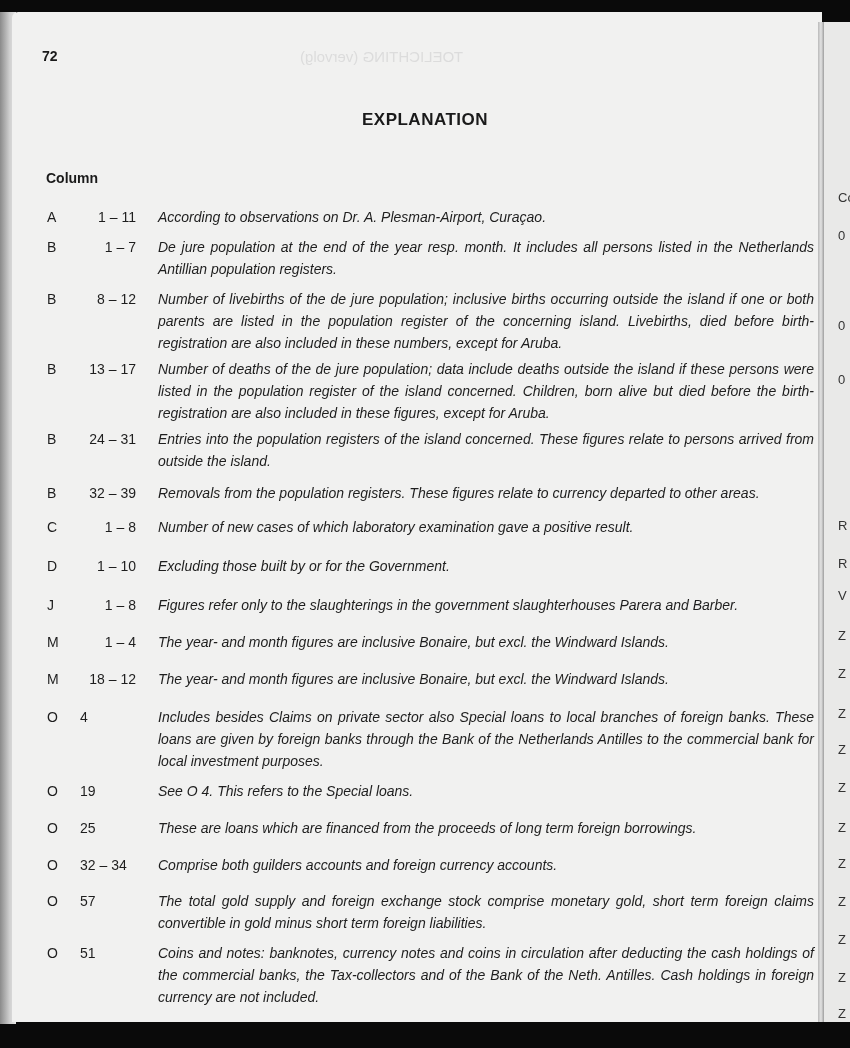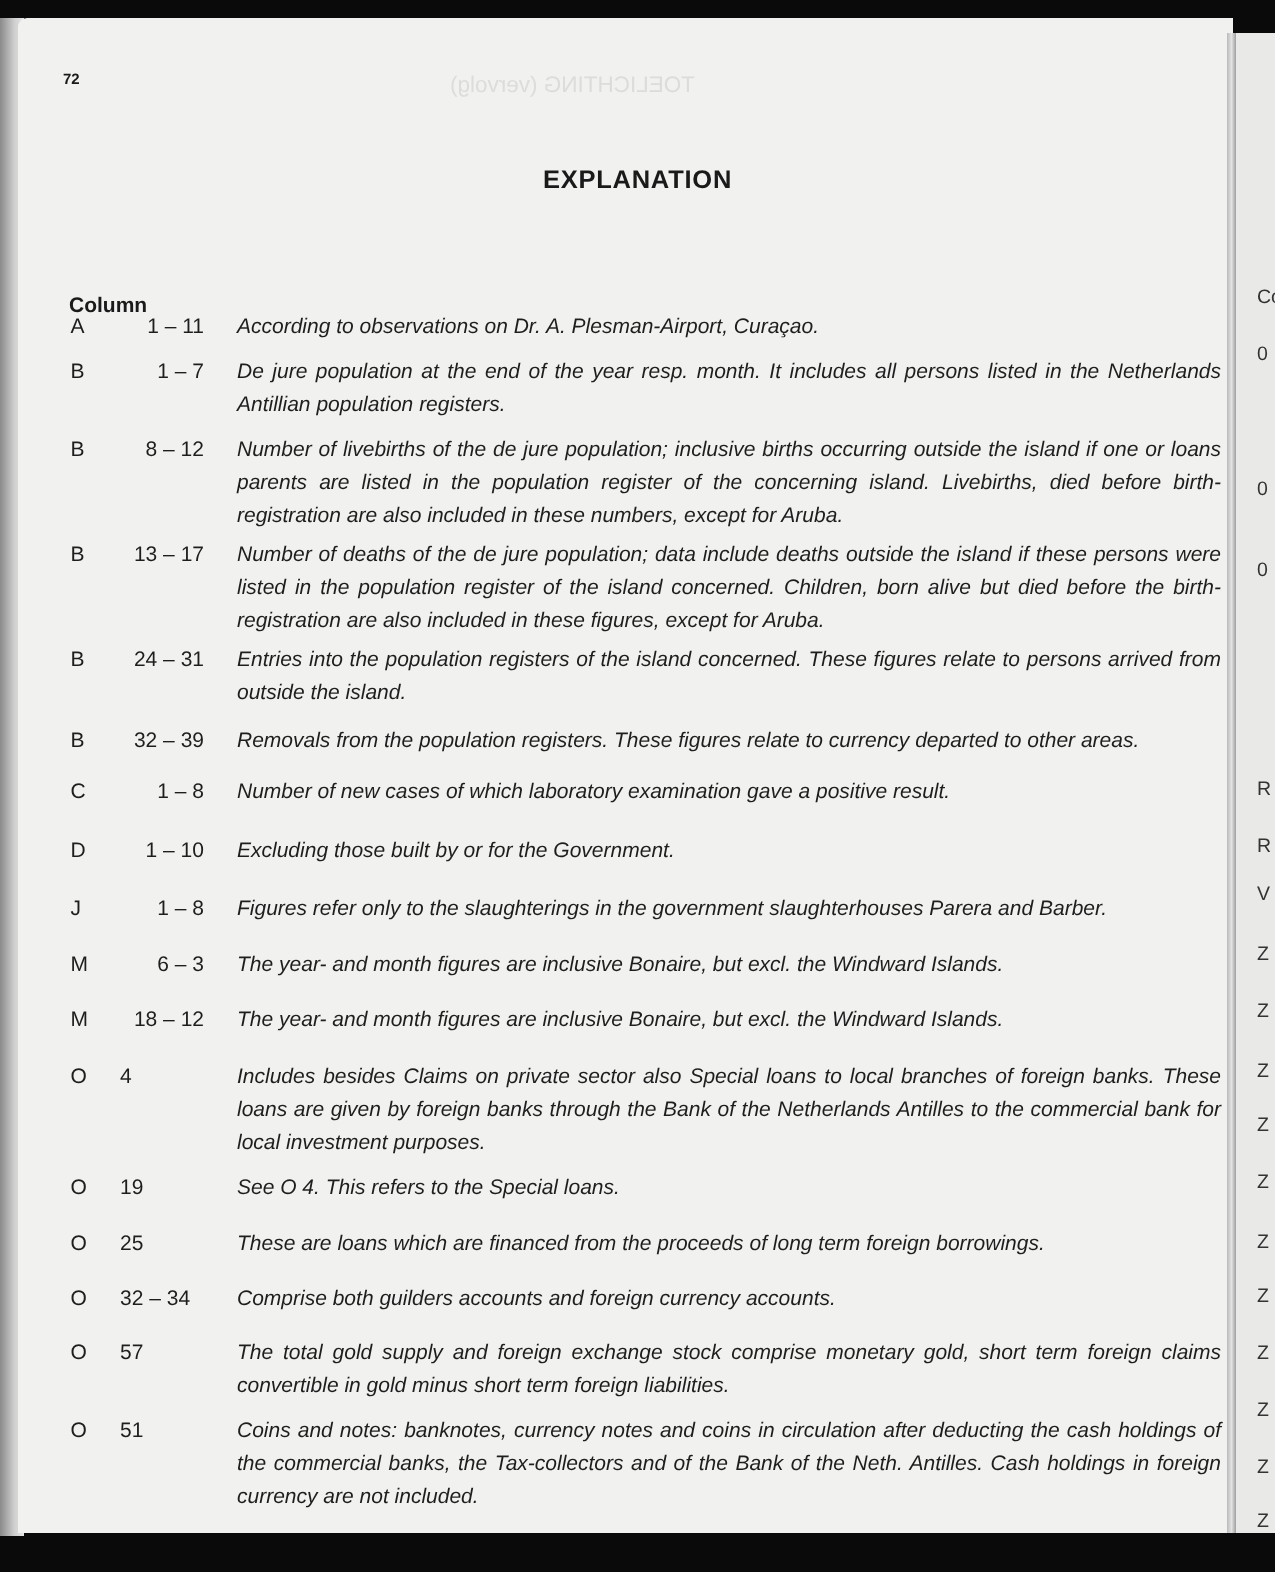--- a/index.html
+++ b/index.html
@@ -26,28 +26,28 @@
     background: linear-gradient(to right, #b9b9b9, #e3e3e3, #9e9e9e);
   }
   .next-page {
     position: absolute; left: 824px; top: 22px; width: 26px; height: 1000px;
     background: #e9e9e8; overflow: hidden;
   }
   .next-page .m {
     position: absolute; left: 14px; font-size: 13px; color: #333;
   }
   .page-number {
-    position: absolute; left: 42px; top: 48px; font-size: 10px; font-weight: bold; color: #1a1a1a;
+    position: absolute; left: 42px; top: 48px; font-size: 14px; font-weight: bold; color: #1a1a1a;
   }
   .title {
     position: absolute; left: 0; width: 850px; top: 110px; text-align: center;
     font-size: 17px; font-weight: bold; color: #1a1a1a; letter-spacing: 0.5px;
   }
   .column-header {
-    position: absolute; left: 46px; top: 170px; font-size: 14px; font-weight: bold; color: #1a1a1a; margin-top: 25px;
+    position: absolute; left: 46px; top: 170px; font-size: 14px; font-weight: bold; color: #1a1a1a;
   }
   .entry {
     position: absolute; left: 0; width: 820px; font-size: 14px; line-height: 22px; color: #1e1e1e;
   }
   .entry .code { position: absolute; left: 47px; }
   .entry .range { position: absolute; left: 72px; width: 64px; text-align: right; }
   .entry .range.left { text-align: left; left: 80px; }
   .entry .text { position: absolute; left: 158px; width: 656px; text-align: justify; font-style: italic; }
 </style>
 </head>
@@ -69,21 +69,21 @@
   <span class="text">According to observations on Dr. A. Plesman-Airport, Curaçao.</span>
 </div>
 <div class="entry" style="top:236px;">
   <span class="code">B</span>
   <span class="range">1 – 7</span>
   <span class="text">De jure population at the end of the year resp. month. It includes all persons listed in the Netherlands Antillian population registers.</span>
 </div>
 <div class="entry" style="top:288px;">
   <span class="code">B</span>
   <span class="range">8 – 12</span>
-  <span class="text">Number of livebirths of the de jure population; inclusive births occurring outside the island if one or loans parents are listed in the population register of the concerning island. Livebirths, died before birth-registration are also included in these numbers, except for Aruba.</span>
+  <span class="text">Number of livebirths of the de jure population; inclusive births occurring outside the island if one or both parents are listed in the population register of the concerning island. Livebirths, died before birth-registration are also included in these numbers, except for Aruba.</span>
 </div>
 <div class="entry" style="top:358px;">
   <span class="code">B</span>
   <span class="range">13 – 17</span>
   <span class="text">Number of deaths of the de jure population; data include deaths outside the island if these persons were listed in the population register of the island concerned. Children, born alive but died before the birth-registration are also included in these figures, except for Aruba.</span>
 </div>
 <div class="entry" style="top:428px;">
   <span class="code">B</span>
   <span class="range">24 – 31</span>
   <span class="text">Entries into the population registers of the island concerned. These figures relate to persons arrived from outside the island.</span>
@@ -103,21 +103,21 @@
   <span class="range">1 – 10</span>
   <span class="text">Excluding those built by or for the Government.</span>
 </div>
 <div class="entry" style="top:594px;">
   <span class="code">J</span>
   <span class="range">1 – 8</span>
   <span class="text">Figures refer only to the slaughterings in the government slaughterhouses Parera and Barber.</span>
 </div>
 <div class="entry" style="top:631px;">
   <span class="code">M</span>
-  <span class="range">6 – 3</span>
+  <span class="range">1 – 4</span>
   <span class="text">The year- and month figures are inclusive Bonaire, but excl. the Windward Islands.</span>
 </div>
 <div class="entry" style="top:668px;">
   <span class="code">M</span>
   <span class="range">18 – 12</span>
   <span class="text">The year- and month figures are inclusive Bonaire, but excl. the Windward Islands.</span>
 </div>
 <div class="entry" style="top:706px;">
   <span class="code">O</span>
   <span class="range left">4</span>

